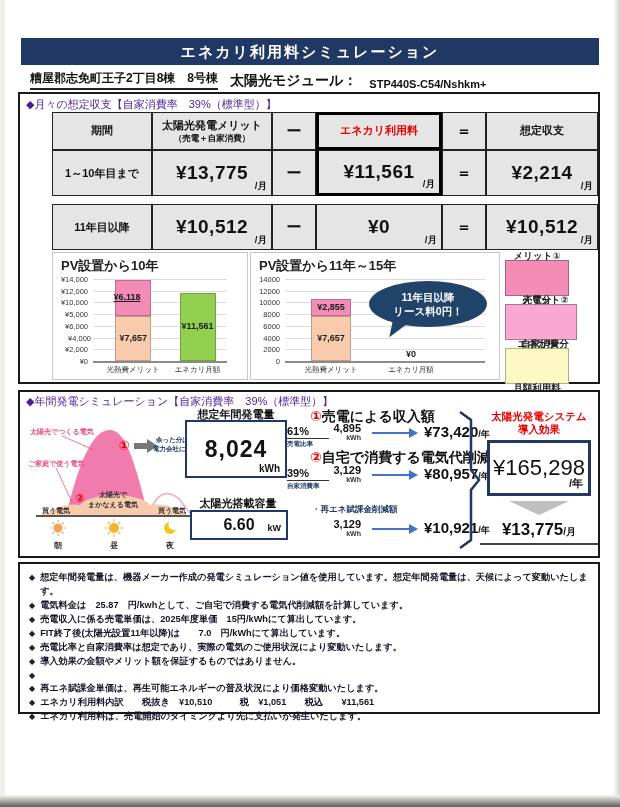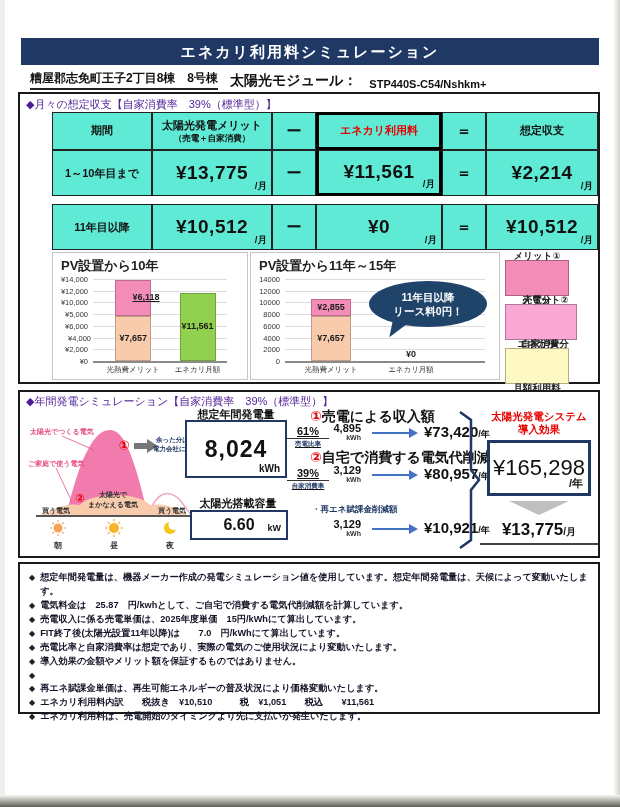--- a/index.html
+++ b/index.html
@@ -9,21 +9,21 @@
 
   .title-band{position:absolute;left:21px;top:38px;width:578px;height:27px;background:#1F3864;color:#fff;
     font-weight:bold;font-size:15px;line-height:27px;text-align:center;letter-spacing:2px;}
   .addr{font-size:12px;font-weight:bold;border-bottom:2px solid #222;padding-bottom:1px;}
   .mod-label{font-size:14px;font-weight:bold;}
   .mod-value{font-size:11px;font-weight:bold;}
 
   .box{position:absolute;border:2px solid #1a1a1a;background:#fff;box-sizing:border-box;}
   .sec-title{position:absolute;font-weight:normal;font-size:11px;color:#4c1d95;white-space:nowrap;}
 
-  .cell{position:absolute;border:1px solid #222;box-sizing:border-box;background:#5eead4;
+  .cell{position:absolute;border:1px solid #222;box-sizing:border-box;background:#e5e5e5;
     display:flex;align-items:center;justify-content:center;text-align:center;}
   .cell.hdr{font-weight:bold;font-size:11px;flex-direction:column;line-height:1.25;}
   .hdr-sub{font-size:8.5px;font-weight:bold;}
   .fee-hdr{border:3px solid #000;color:#E60000;}
   .fee-val{border:3px solid #000;border-top:1px solid #222;}
   .op{font-size:15px;font-weight:bold;}
   .val{font-size:19px;font-weight:bold;letter-spacing:0.5px;}
   .unit-br{position:absolute;right:4px;bottom:2px;font-size:9.5px;font-weight:bold;}
   .period{font-size:11px;font-weight:bold;}
 
@@ -46,21 +46,21 @@
   .bubble-tail{position:absolute;left:140px;top:68px;width:0;height:0;border-top:18px solid #1F4369;
     border-right:16px solid transparent;transform:rotate(12deg);z-index:4;}
 
   .nvbox{position:absolute;border:2.5px solid #1F3864;background:#fff;box-sizing:border-box;
     display:flex;align-items:center;justify-content:center;}
   .genval{font-size:23px;font-weight:bold;letter-spacing:1px;}
   .capval{font-size:16px;font-weight:bold;}
   .boxunit{position:absolute;right:5px;bottom:2px;font-size:10px;font-weight:bold;}
   .nvlabel{position:absolute;font-size:11px;font-weight:bold;color:#111;text-align:center;}
 
-  .frac{position:absolute;width:42px;text-align:center;text-decoration:underline;}
+  .frac{position:absolute;width:42px;}
   .frac .pct{font-size:11px;font-weight:bold;border-bottom:1.5px solid #333;display:block;padding-bottom:1px;}
   .frac .flabel{font-size:6.5px;font-weight:bold;color:#1F3864;display:block;padding-top:1px;}
 
   .item-h{position:absolute;font-size:14px;font-weight:bold;color:#111;white-space:nowrap;}
   .item-h .num{color:#E60000;}
   .item-h3{position:absolute;font-size:8.5px;font-weight:bold;color:#1F3864;white-space:nowrap;}
   .kwhblk{position:absolute;width:46px;text-align:right;font-weight:bold;}
   .kwhblk .knum{font-size:11px;display:block;}
   .kwhblk .kunit{font-size:7px;display:block;color:#333;}
   .barrow{position:absolute;height:2px;background:#4472C4;width:38px;}
@@ -158,21 +158,21 @@
         <div class="gridline" style="left: 40px; top: 72.8571px; width: 134px;"></div>
         <div class="tick" style="left: 3px; top: 80.5714px; width: 35px;">¥4,000</div>
         <div class="gridline" style="left: 40px; top: 84.5714px; width: 134px;"></div>
         <div class="tick" style="left: 0px; top: 92.2857px; width: 35px;">¥2,000</div>
         <div class="gridline" style="left: 40px; top: 96.2857px; width: 134px;"></div>
         <div class="tick" style="left: 0px; top: 104px; width: 35px;">¥0</div>
         <div class="gridline axisline" style="left: 40px; top: 108px; width: 134px;"></div>
         <div class="bar-seg" style="left: 62.2px; top: 63.1519px; width: 36px; height: 44.8481px; background: rgb(248, 203, 173);"></div>
         <div class="seg-label" style="left: 44.2px; top: 79.5759px; width: 72px;">¥7,657</div>
         <div class="bar-seg" style="left: 62.2px; top: 27.3179px; width: 36px; height: 35.834px; background: rgb(244, 140, 184);"></div>
-        <div class="seg-label" style="left: 57px; top: 39.2349px; width: 72px; text-decoration: underline;">¥6,118</div>
+        <div class="seg-label" style="left: 38px; top: 39.2349px; width: 72px; text-decoration: underline;">¥6,118</div>
         <div class="cat-label" style="left: 35.2px; top: 112px; width: 90px;">光熱費メリット</div>
         <div class="bar-seg" style="left: 126.52px; top: 40.2856px; width: 36px; height: 67.7144px; background: rgb(146, 208, 80);"></div>
         <div class="seg-label" style="left: 108.52px; top: 68.1428px; width: 72px;">¥11,561</div>
         <div class="cat-label" style="left: 99.52px; top: 112px; width: 90px;">エネカリ月額</div>
       </div>
 
     <div class="chart-panel" style="left:230px;top:158px;width:248px;height:126px;">
       <div class="chart-title">PV設置から11年～15年</div>
       <div class="bubble-tail"></div>
       <div class="bubble">

